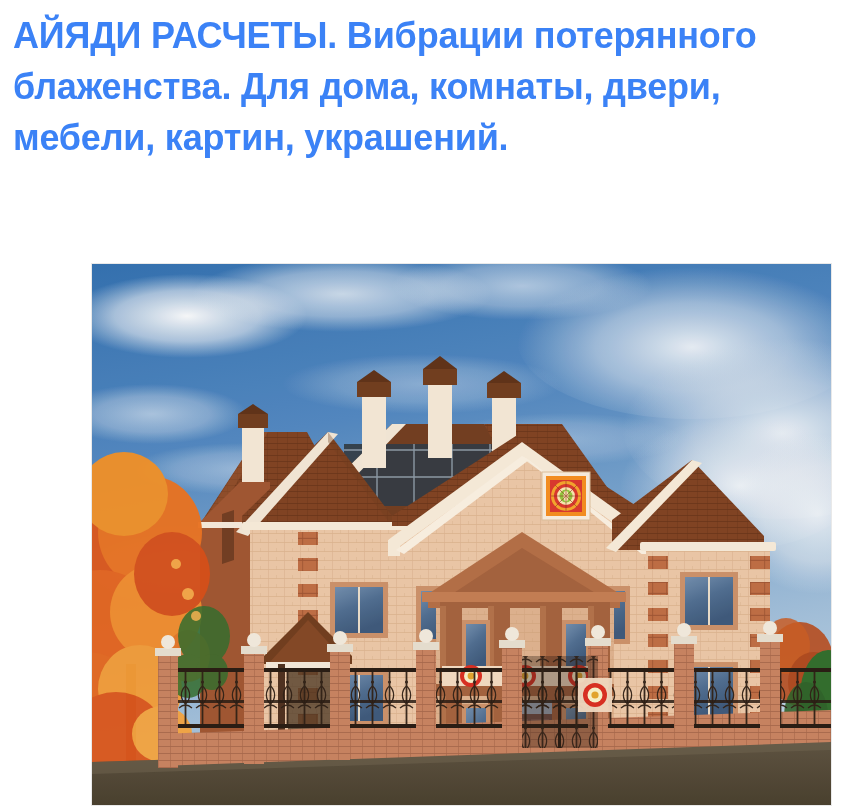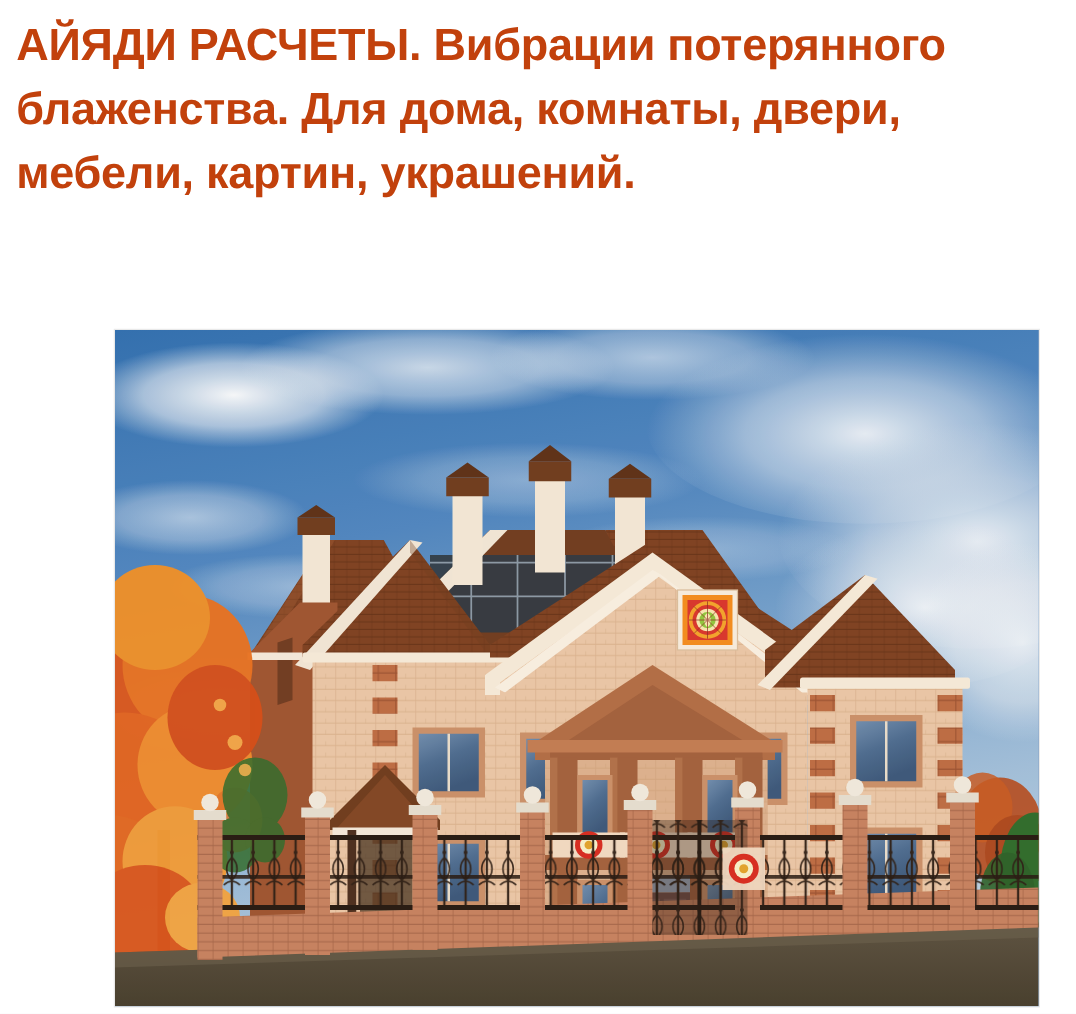--- a/index.html
+++ b/index.html
@@ -28,21 +28,21 @@
     left: 13px;
     top: 10px;
     width: 836px;
     margin: 0;
     padding: 0;
     font-family: "Liberation Sans", "DejaVu Sans", sans-serif;
     font-size: 36px;
     font-weight: bold;
     line-height: 51px;
     letter-spacing: -0.2px;
-    color: #c2410c;
+    color: #3b82f6;
     white-space: pre-wrap;
     word-break: normal;
   }
 
   
   .figure {
     position: absolute;
     left: 92px;
     top: 264px;
     width: 739px;

